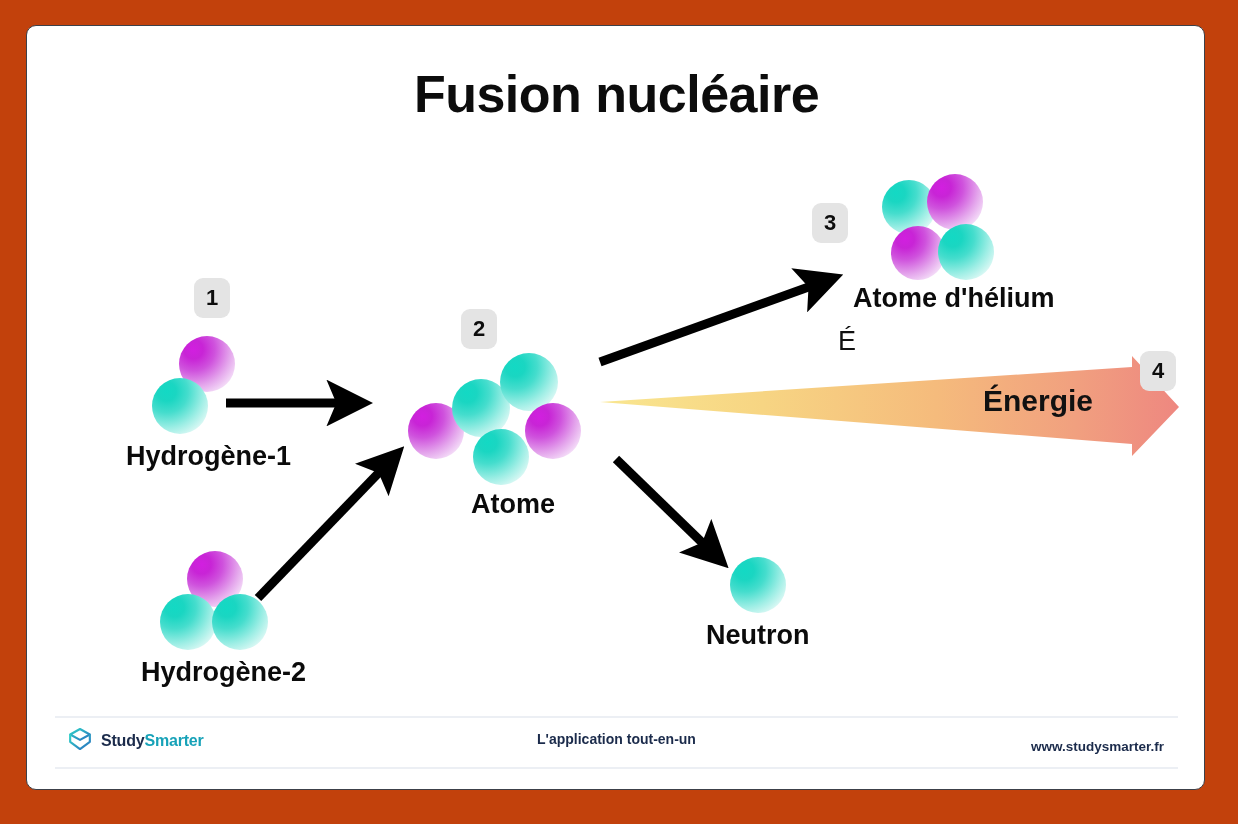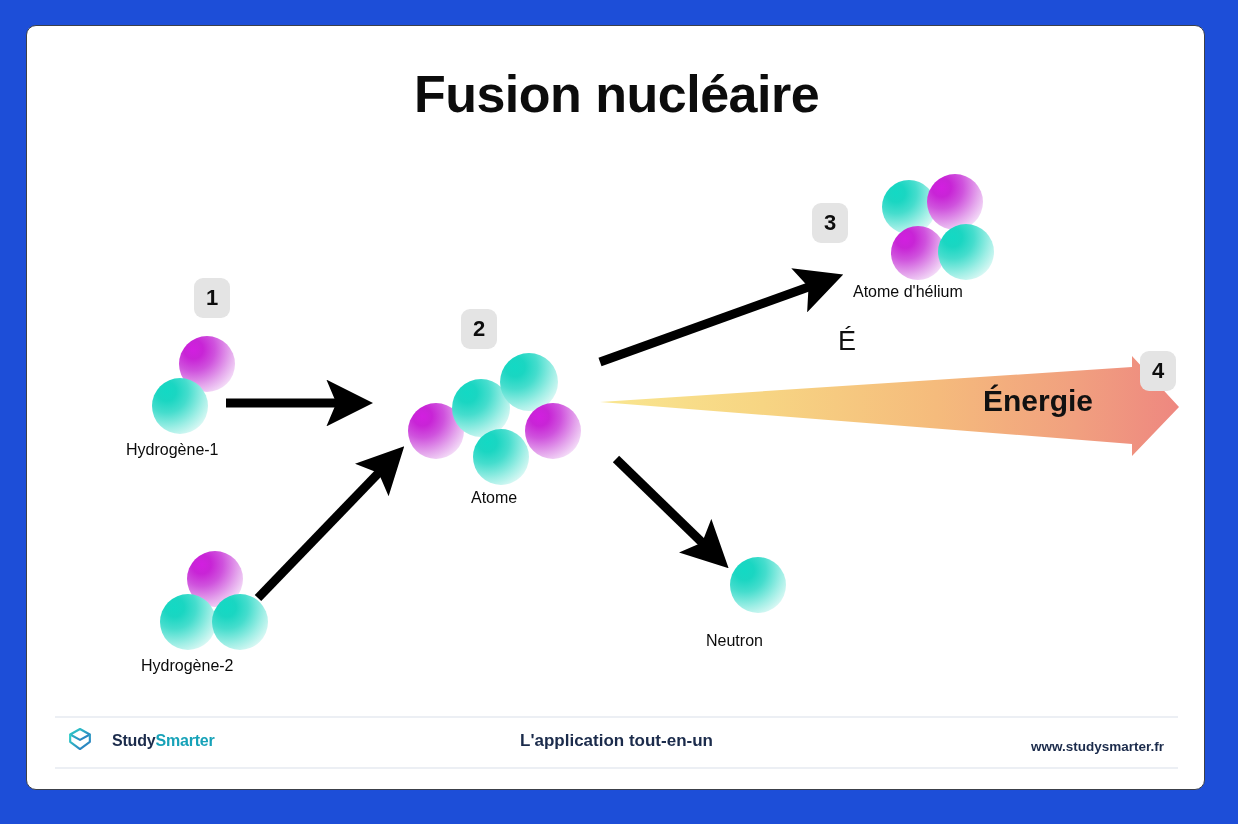--- a/index.html
+++ b/index.html
@@ -5,21 +5,21 @@
   html, body {
     margin: 0;
     padding: 0;
     background: #ffffff;
     font-family: "Liberation Sans", sans-serif;
   }
   #page {
     position: relative;
     width: 1238px;
     height: 824px;
-    background: #1d4ed8;
+    background: #c2410c;
     overflow: hidden;
   }
   
   #card {
     position: absolute;
     left: 26px;
     top: 25px;
     width: 1179px;
     height: 765px;
     background: #ffffff;
@@ -61,22 +61,22 @@
       #d21fe0 0%, #c824d6 16%, #cf52dd 36%, #e4a6ec 62%, #f7e6fa 84%, #ffffff 100%);
   }
   .sphere.neutron {
     background: radial-gradient(circle at 26% 24%,
       #13d9c4 0%, #1ad6c2 16%, #45ddcd 36%, #9eeee5 62%, #e4faf7 84%, #ffffff 100%);
   }
 
   
   .label {
     position: absolute;
-    font-size: 16px;
-    font-weight: 400;
+    font-size: 27px;
+    font-weight: 700;
     color: #0b0b0b;
     white-space: nowrap;
     font-family: "Liberation Sans", sans-serif;
   }
 
   
   .badge {
     position: absolute;
     width: 36px;
     height: 40px;
@@ -136,38 +136,38 @@
   }
   #footer-rule-top  { top: 2px; }
   #footer-rule-bot  { top: 53px; }
 
   #brand {
     position: absolute;
     left: 40px;
     top: 12px;
     display: flex;
     align-items: center;
-    gap: 19px;
+    gap: 8px;
   }
   #brand-text {
     font-size: 16px;
     font-weight: 700;
     letter-spacing: -0.2px;
     font-family: "Liberation Sans", sans-serif;
   }
   .brand-study { color: #1b2b4b; }
   .brand-smarter { color: #17a2b8; }
 
   #tagline {
     position: absolute;
     left: 0;
     top: 17px;
     width: 1179px;
     text-align: center;
-    font-size: 17px;
+    font-size: 14px;
     font-weight: 700;
     color: #1b2b4b;
     font-family: "Liberation Sans", sans-serif;
   }
   #site-url {
     position: absolute;
     right: 42px;
     top: 25px;
     font-size: 13.5px;
     font-weight: 700;
@@ -241,21 +241,21 @@
       <div>
         <div class="sphere neutron" style="left:855px; top:154px; width:54px; height:54px;"></div>
         <div class="sphere proton" style="left:900px; top:148px; width:56px; height:56px;"></div>
         <div class="sphere proton" style="left:864px; top:200px; width:54px; height:54px;"></div>
         <div class="sphere neutron" style="left:911px; top:198px; width:56px; height:56px;"></div>
         <div class="label" style="left:826px; top:257px;">Atome d'hélium</div>
       </div>
 
       <div>
         <div class="sphere neutron" style="left:703px; top:531px; width:56px; height:56px;"></div>
-        <div class="label" style="left:679px; top:594px;margin-top:12px;">Neutron</div>
+        <div class="label" style="left:679px; top:594px;">Neutron</div>
       </div>
 
       <div id="energy-label" style="left:956px; top:358px;">Énergie</div>
 
       <div class="stray-glyph" style="left:811px; top:300px;">É</div>
 
     </div>
 
     <div id="footer">
       <div class="footer-rule" id="footer-rule-top"></div>

